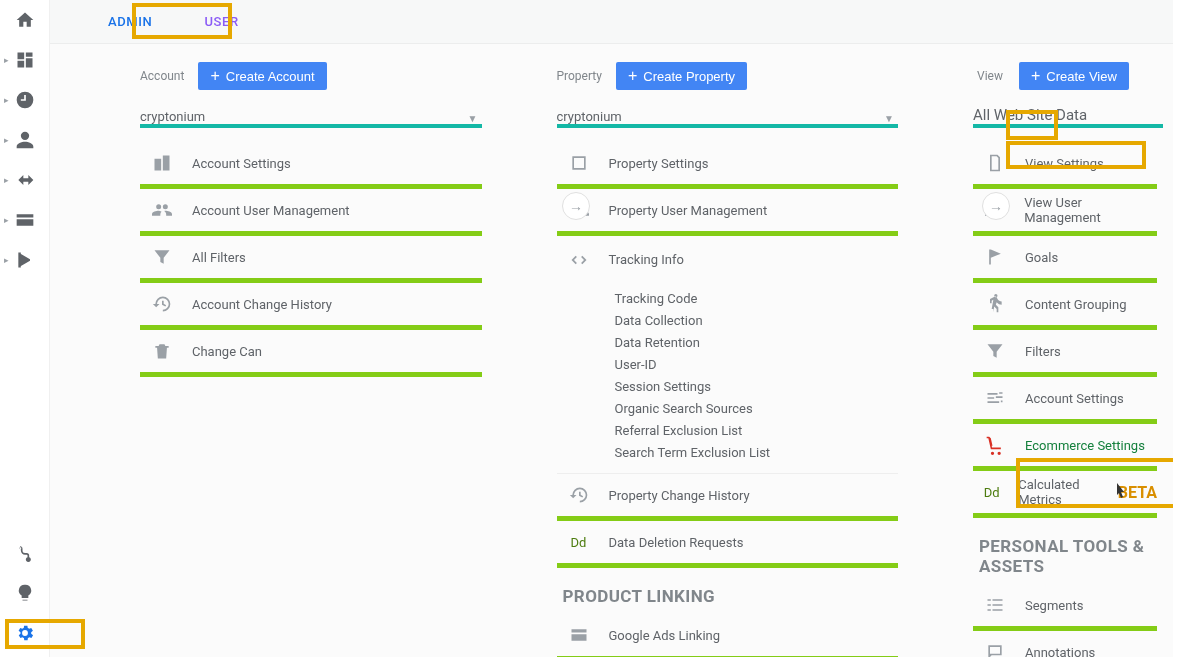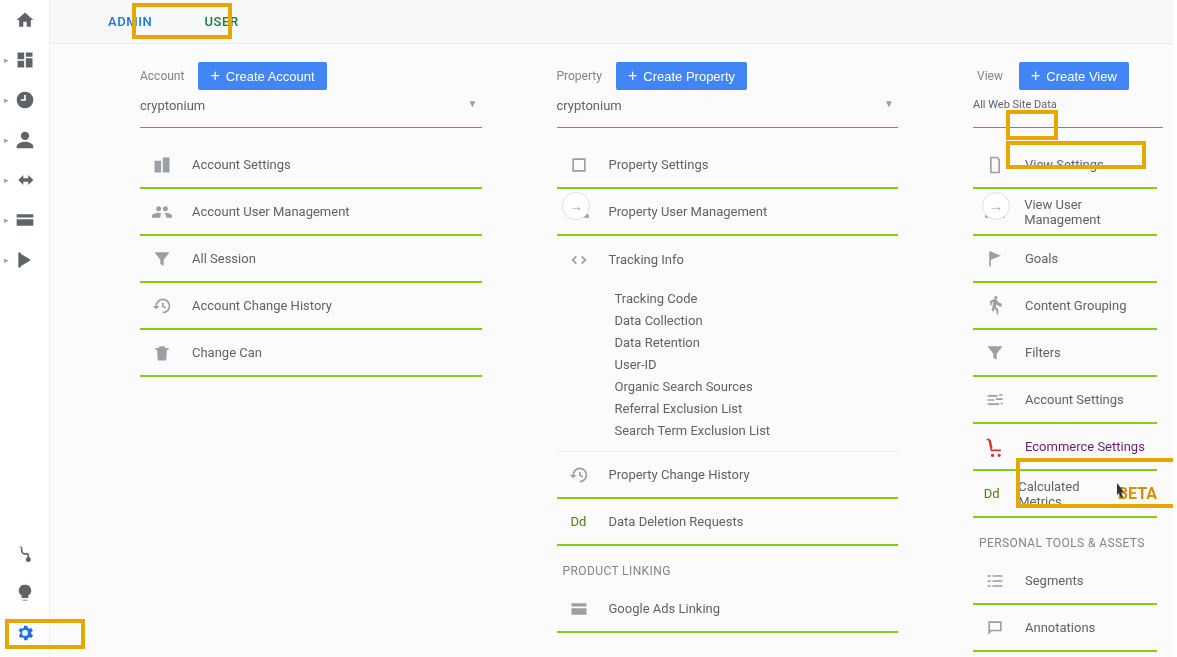--- a/index.html
+++ b/index.html
@@ -7,54 +7,54 @@
 .sidebar { position: absolute; left: 0; top: 0; width: 50px; height: 657px; background: #fff; border-right: 1px solid #f0f0f0; display: flex; flex-direction: column; }
 .sidebar-top { display: flex; flex-direction: column; }
 .sidebar-bottom { margin-top: auto; display: flex; flex-direction: column; padding-bottom: 4px; }
 .nav-icon { width: 50px; height: 40px; display: flex; align-items: center; justify-content: center; color: #5f6368; cursor: pointer; position: relative; }
 .nav-icon svg { width: 20px; height: 20px; fill: #5f6368; }
 .nav-icon .caret { position: absolute; left: 4px; font-size: 9px; color: #9aa0a6; }
 .nav-icon.active svg { fill: #1a73e8; }
 .hl-admin-gear { position: absolute; left: 5px; bottom: 8px; width: 80px; height: 30px; border: 4px solid #e6a800; pointer-events: none; z-index: 5; }
 .main { position: absolute; left: 50px; top: 0; right: 4px; height: 657px; display: flex; flex-direction: column; }
 .tabbar { height: 44px; background: #f7f8f8; border-bottom: 1px solid #eceded; display: flex; align-items: stretch; padding-left: 32px; position: relative; }
-.tab { padding: 0 26px; display: flex; align-items: center; font-size: 13px; font-weight: 500; letter-spacing: 0.6px; color: #15803d; cursor: pointer; }
+.tab { padding: 0 26px; display: flex; align-items: center; font-size: 13px; font-weight: 500; letter-spacing: 0.6px; color: #8b5cf6; cursor: pointer; }
 .tab.active { color: #1a73e8; }
 .hl-admin-tab { position: absolute; left: 82px; top: 3px; width: 100px; height: 36px; border: 4px solid #e6a800; pointer-events: none; z-index: 5; }
 .content { flex: 1; background: #fbfbfb; overflow: hidden; position: relative; }
 .columns { display: flex; height: 100%; padding: 18px 0 0 90px; }
 .col { position: relative; }
 .col-account { width: 420px; }
 .col-property { width: 420px; }
 .col-view { flex: 1; min-width: 200px; }
 .col-head { display: flex; align-items: center; gap: 14px; margin-bottom: 8px; }
 .col-label { font-size: 12px; color: #80868b; font-weight: 400; }
 .btn-create { display: inline-flex; align-items: center; gap: 6px; background: #4285f4; color: #fff; border: none; border-radius: 2px; height: 28px; padding: 0 12px; font-size: 13px; font-weight: 500; cursor: pointer; }
 .btn-create .plus { font-size: 16px; line-height: 1; font-weight: 400; }
-.selector { position: relative; height: 30px; border-bottom: 1px solid #14b8a6; display: flex; align-items: flex-start; font-size: 13px; color: #5f6368; margin-right: 75px; margin-bottom: 14px; cursor: pointer; }
+.selector { position: relative; height: 30px; border-bottom: 4px solid #14b8a6; display: flex; align-items: flex-end; font-size: 13px; color: #5f6368; margin-right: 75px; margin-bottom: 14px; cursor: pointer; }
 .selector .chev { position: absolute; right: 4px; color: #9aa0a6; font-size: 10px; }
 .menu { margin-right: 75px; }
-.menu-item { height: 47px; border-bottom: 2px solid #84cc16; display: flex; align-items: center; gap: 18px; padding-left: 10px; color: #5f6368; font-size: 13px; cursor: pointer; }
+.menu-item { height: 47px; border-bottom: 5px solid #84cc16; display: flex; align-items: center; gap: 18px; padding-left: 10px; color: #5f6368; font-size: 13px; cursor: pointer; }
 .menu-item .micon { width: 24px; display: flex; justify-content: center; align-items: center; }
 .menu-item .micon svg { width: 20px; height: 20px; fill: #9aa0a6; }
-.menu-item.red { color: #701a75; }
+.menu-item.red { color: #15803d; }
 .menu-item.red .micon svg { fill: #d93025; }
 .menu-item .beta { font-size: 16px; color: #d98f00; font-weight: 700; margin-left: 4px; }
 .sublist { padding: 4px 0 10px 58px; border-bottom: 1px solid #eeeeee; }
 .sub-item { height: 22px; display: flex; align-items: center; font-size: 13px; color: #5f6368; cursor: pointer; }
-.section-head { font-size: 12px; font-weight: 400; letter-spacing: 0.4px; color: #80868b; padding: 18px 0 8px 6px; margin-right: 75px; }
+.section-head { font-size: 17px; font-weight: 700; letter-spacing: 0.4px; color: #80868b; padding: 18px 0 8px 6px; margin-right: 75px; }
 .dd-badge { width: 24px; font-weight: 400; color: #4d7c0f; text-align: center; }
 .circle-btn { position: absolute; width: 28px; height: 28px; border-radius: 50%; border: 1px solid #e0e0e0; background: #fff; display: flex; align-items: center; justify-content: center; color: #9aa0a6; font-size: 14px; cursor: pointer; z-index: 2; }
 .circle-acc { left: 512px; top: 148px; }
 .circle-prop { left: 932px; top: 148px; }
 .hl-view { position: absolute; left: 956px; top: 66px; width: 52px; height: 30px; border: 4px solid #e6a800; pointer-events: none; z-index: 5; }
 .hl-viewdata { position: absolute; left: 956px; top: 97px; width: 140px; height: 28px; border: 4px solid #e6a800; pointer-events: none; z-index: 5; }
 .hl-ecom { position: absolute; left: 966px; top: 414px; width: 196px; height: 50px; border: 4px solid #e6a800; pointer-events: none; z-index: 5; }
 .cursor { position: absolute; left: 1060px; top: 437px; z-index: 6; fill: #333; }
-.col-view .selector { margin-right: 10px; font-size: 11px; }
+.col-view .selector { margin-right: 10px; font-size: 15px; }
 .col-view .menu { margin-right: 16px; }
 .col-view .col-head { gap: 12px; }
 .col-view .col-label { padding: 0 4px; }
 </style>
 </head>
 <body>
 
 <div class="sidebar">
   <div class="sidebar-top">
     <div class="nav-icon">
@@ -166,21 +166,21 @@
                 </svg>
               </span>
               <span>Account User Management</span>
             </div>
           <div class="menu-item">
               <span class="micon">
                 <svg viewBox="0 0 24 24">
                   <path d="M3 4h18l-7 9v7l-4-2v-5z"></path>
                 </svg>
               </span>
-              <span>All Session</span>
+              <span>All Filters</span>
             </div>
           <div class="menu-item">
               <span class="micon">
                 <svg viewBox="0 0 24 24">
                   <path d="M13 3a9 9 0 00-9 9H1l4 4 4-4H6a7 7 0 117 7v2a9 9 0 000-18zM12 8v5l4 2 1-1.5-3-1.8V8z"></path>
                 </svg>
               </span>
               <span>Account Change History</span>
             </div>
           <div class="menu-item">
@@ -229,20 +229,21 @@
                   <path d="M8 7l-5 5 5 5 1.5-1.5L6 12l3.5-3.5zM16 7l5 5-5 5-1.5-1.5L18 12l-3.5-3.5z"></path>
                 </svg>
               </span>
               <span>Tracking Info</span>
             </div>
           <div class="sublist">
             <div class="sub-item">Tracking Code</div>
             <div class="sub-item">Data Collection</div>
             <div class="sub-item">Data Retention</div>
             <div class="sub-item">User-ID</div>
+            <div class="sub-item">Session Settings</div>
             <div class="sub-item">Organic Search Sources</div>
             <div class="sub-item">Referral Exclusion List</div>
             <div class="sub-item">Search Term Exclusion List</div>
           </div>
           <div class="menu-item">
               <span class="micon">
                 <svg viewBox="0 0 24 24">
                   <path d="M13 3a9 9 0 00-9 9H1l4 4 4-4H6a7 7 0 117 7v2a9 9 0 000-18zM12 8v5l4 2 1-1.5-3-1.8V8z"></path>
                 </svg>
               </span>

